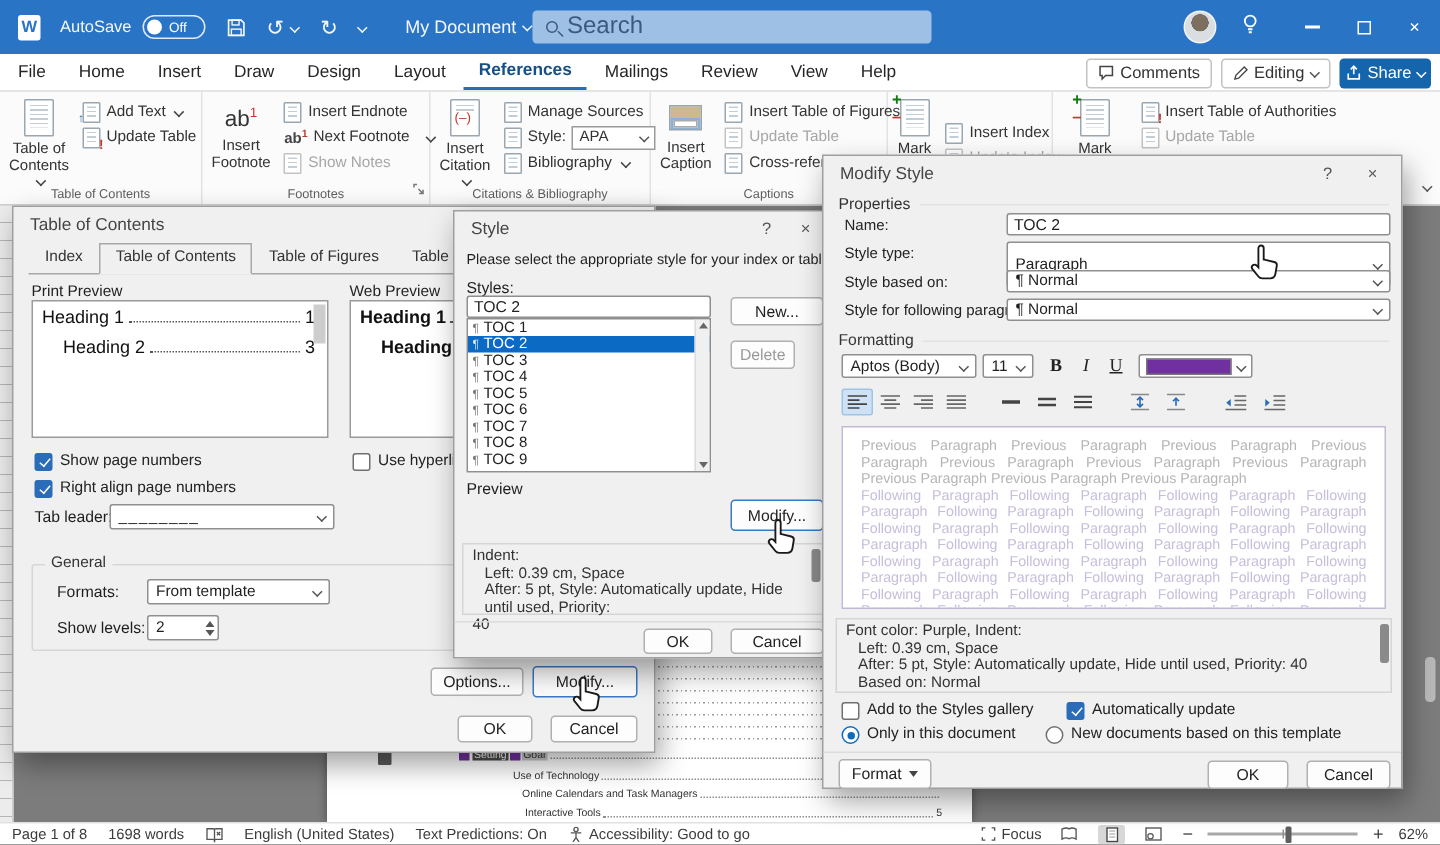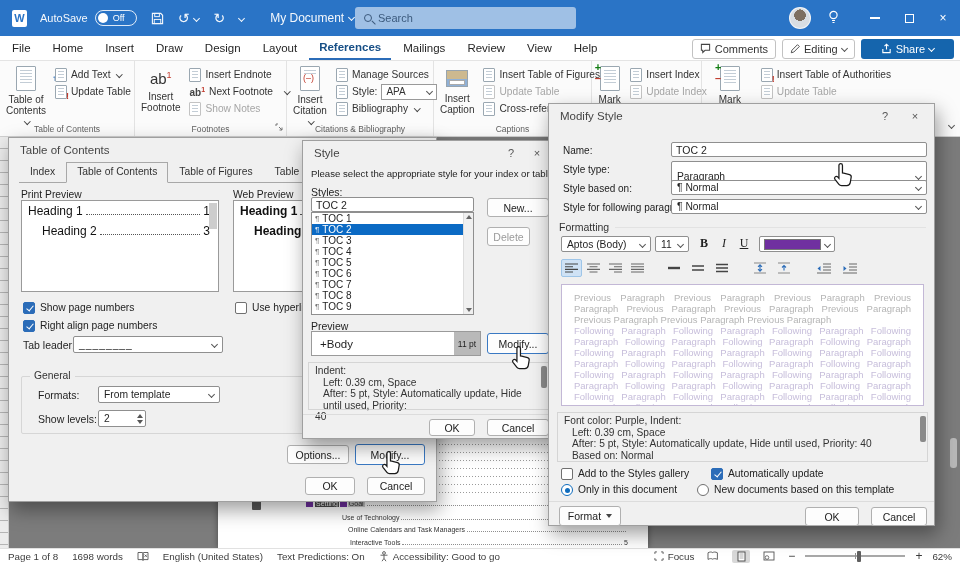--- a/index.html
+++ b/index.html
@@ -11,37 +11,37 @@
   
   .titlebar{position:absolute;left:0;top:0;width:960px;height:36px;background:#2a74c6;display:flex;align-items:center;color:#fff}
   .appicon{width:15px;height:17px;background:#fff;border-radius:2px;color:#2a74c6;font:bold 11px/17px "Liberation Sans",sans-serif;text-align:center;margin-left:12px}
   .tb-txt{font-size:11px;margin-left:13px;opacity:.95}
   .toggle{margin-left:7px;width:42px;height:16px;border:1px solid rgba(255,255,255,.85);border-radius:9px;display:flex;align-items:center;position:relative}
   .knob{width:10px;height:10px;border-radius:50%;background:#fff;margin-left:2px}
   .toggle span{font-size:9px;margin-left:5px}
   .tbicon{margin-left:14px;font-size:14px;line-height:14px;opacity:.95}
   .tbicon svg{display:block}
   .chevw{display:inline-block;width:5px;height:5px;border-right:1.2px solid #fff;border-bottom:1.2px solid #fff;transform:rotate(45deg);margin-left:5px;vertical-align:2px}
-  .searchbox{position:absolute;left:355px;top:7px;width:221px;height:22px;background:rgba(255,255,255,.55);border-radius:3px;display:flex;align-items:center;color:#3c5a7d;font-size:11px}
+  .searchbox{position:absolute;left:355px;top:7px;width:266px;height:22px;background:rgba(255,255,255,.55);border-radius:3px;display:flex;align-items:center;color:#3c5a7d;font-size:16px}
   .mag{width:8px;height:8px;border:1.4px solid #3c5a7d;border-radius:50%;margin:0 6px 0 9px;position:relative}
   .mag::after{content:"";position:absolute;width:5px;height:1.4px;background:#3c5a7d;transform:rotate(45deg);left:6px;top:7px}
   .tb-right{position:absolute;right:0;top:0;height:36px;display:flex;align-items:center}
   .avatar{width:22px;height:22px;border-radius:50%;background:radial-gradient(circle at 50% 36%,#7d6f60 0 35%,#d9dee3 36%);border:1px solid rgba(255,255,255,.7);margin-right:16px}
   .presence{margin-right:18px}
   .winctl{width:34px;height:36px;display:flex;align-items:center;justify-content:center;color:#fff;font-size:12px}
   .maxbox{width:9px;height:9px;border:1.2px solid #fff}
   .minline{width:10px;height:1.4px;background:#fff}
 
   
   .menubar{position:absolute;left:0;top:36px;width:960px;height:25px;background:#fff;border-bottom:1px solid #e4e4e4;display:flex;align-items:stretch}
   .mtab{padding:0 10px;font-size:11.5px;color:#262626;display:flex;align-items:center;margin-left:2px}
   .mtab.active{color:#174f86;border-bottom:2.5px solid #2b6cb8;font-weight:600}
   .mright{position:absolute;right:6px;top:2px;height:21px;display:flex;gap:6px;align-items:center}
   .pillbtn{height:20px;border:1px solid #c2c2c2;border-radius:3px;background:#fff;display:flex;align-items:center;padding:0 7px;font-size:11px;color:#333;gap:4px}
-  .sharebtn{height:20px;border-radius:3px;background:#1565ad;color:#fff;display:flex;align-items:center;padding:0 20px;font-size:11px;gap:4px}
+  .sharebtn{height:20px;border-radius:3px;background:#1565ad;color:#fff;display:flex;align-items:center;padding:0 4px;font-size:11px;gap:4px}
   .chevd{display:inline-block;width:5px;height:5px;border-right:1.2px solid #555;border-bottom:1.2px solid #555;transform:rotate(45deg);vertical-align:2px}
   .sharebtn .chevd{border-color:#fff}
 
   
   .ribbon{position:absolute;left:0;top:61px;width:960px;height:76px;background:#fbfbfb;border-bottom:1px solid #d0d0d0;display:flex}
   .rgroup{position:relative;height:100%;border-right:1px solid #e3e3e3;padding:3px 4px 0 6px;display:flex;align-items:flex-start}
   .glabel{position:absolute;bottom:2px;left:0;right:0;text-align:center;font-size:8.5px;color:#5f5f5f}
   .launcher{position:absolute;bottom:3px;right:3px}
   .bigbtn{width:56px;display:flex;flex-direction:column;align-items:center;padding-top:2px}
   .bigbtn .blbl{font-size:10px;line-height:11px;text-align:center;color:#333;margin-top:3px}
@@ -352,21 +352,21 @@
       <div class="glabel">Captions</div>
     </div>
 
     <div class="rgroup" style="width:110px">
       <div class="bigbtn">
         <div class="bicon mark">
             <i></i>
           </div>
         <div class="blbl"><span>Mark Entry</span></div>
       </div>
-      <div class="scol" style="margin-top:2px">
+      <div class="scol" style="margin-top:16px">
         <div class="sbtn">
             <span class="micon">
               <i></i>
             </span>
             <span>Insert Index</span>
           </div>
         <div class="sbtn disabled">
             <span class="micon">
               <i></i>
             </span>
@@ -553,42 +553,41 @@
           <span>TOC 9</span>
         </div>
       <div class="lscroll">
           <div class="tri-u"></div>
           <div class="tri-d"></div>
         </div>
     </div>
     <div class="btn" style="left:184px;top:57px;width:62px;height:19px">New...</div>
     <div class="btn" style="left:184px;top:86px;width:43px;height:19px;color:#9a9a9a">Delete</div>
     <div class="abs" style="left:8px;top:179px">Preview</div>
-    <div class="pbox" style="left:8px;top:190px;width:170px;height:25px;display:flex;align-items:center">
-      <span style="margin-left:8px;font-size:11.5px">+Body</span>
-      <span style="margin-left:auto;width:26px;height:100%;background:#b9b9b9;display:flex;align-items:center;justify-content:center;font-size:8.5px;color:#222">11 pt</span>
-    </div>
     <div class="btn def" style="left:184px;top:192px;width:62px;height:21px">Modify...</div>
     <div class="descbox" style="left:5px;top:221px;width:241px;height:48px">
       <div>Indent:</div>
       <div class="ind">Left:  0.39 cm, Space</div>
       <div class="ind">After:  5 pt, Style: Automatically update, Hide until used, Priority:</div>
       <div>40</div>
       <div class="dthumb"></div>
     </div>
     <div class="hair" style="left:0;right:0;top:273px"></div>
     <div class="btn" style="left:126px;top:278px;width:46px;height:17px">OK</div>
     <div class="btn" style="left:184px;top:278px;width:62px;height:17px">Cancel</div>
   </div>
 
   <div class="dlg" id="moddlg">
     <div class="dlg-title">Modify Style</div>
     <div class="dlg-q" style="right:40px">?</div>
     <div class="dlg-x" style="right:10px">×</div>
 
+    <div class="sect" style="left:10px;top:26px;width:367px">
+        <span>Properties</span>
+      </div>
     <div class="mrow-l" style="top:41px">Name:</div>
     <input class="txt" style="left: 122px; top: 38px; width: 256px; height: 15px;" value="TOC 2">
     <div class="mrow-l" style="top:60px">Style type:</div>
     <div class="dd" style="left:122px;top:57px;width:256px;height:30px">
         <span>Paragraph</span>
         <span class="chevd"></span>
       </div>
     <div class="mrow-l" style="top:79px">Style based on:</div>
     <div class="dd" style="left:122px;top:76px;width:256px;height:15px">
         <span>¶ Normal</span>

